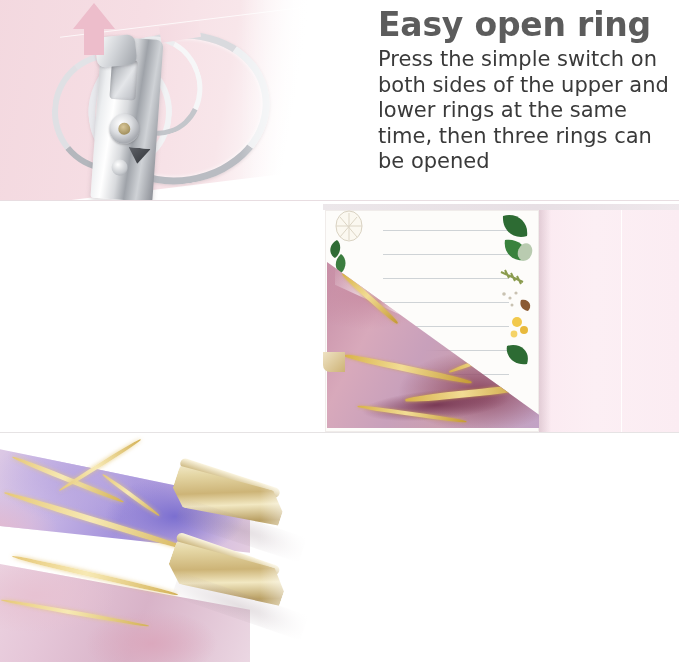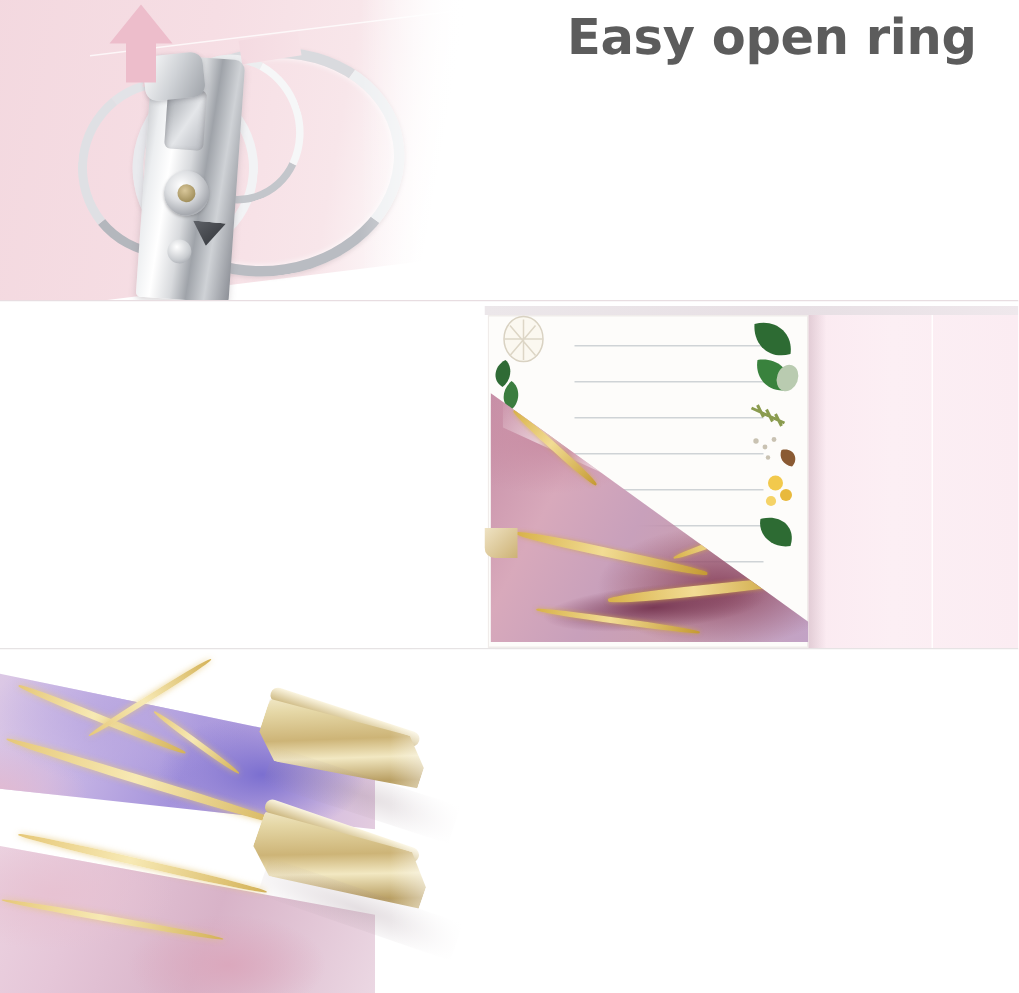--- a/index.html
+++ b/index.html
@@ -415,20 +415,25 @@
         <svg width="44" height="54" viewBox="0 0 44 54" aria-hidden="true">
           <path d="M22 1 L43 27 L32 27 L32 53 L12 53 L12 27 L1 27 Z" fill="#edbdcb"></path>
         </svg>
       </div>
 
       <div class="ring-bg-fade"></div>
     </div>
 
     <div class="textblock" id="text-ring">
       <h2 class="heading">Easy open ring</h2>
+      <p class="body">Press the simple switch on
+both sides of the upper and
+lower rings at the same
+time, then three rings can
+be opened</p>
     </div>
   </section>
 
   <div class="divider" id="divider-1"></div>
 
   <section class="panel" id="panel-pocket">
 
     <div id="photo-pocket">
       <div class="nb-top-edge"></div>
 

